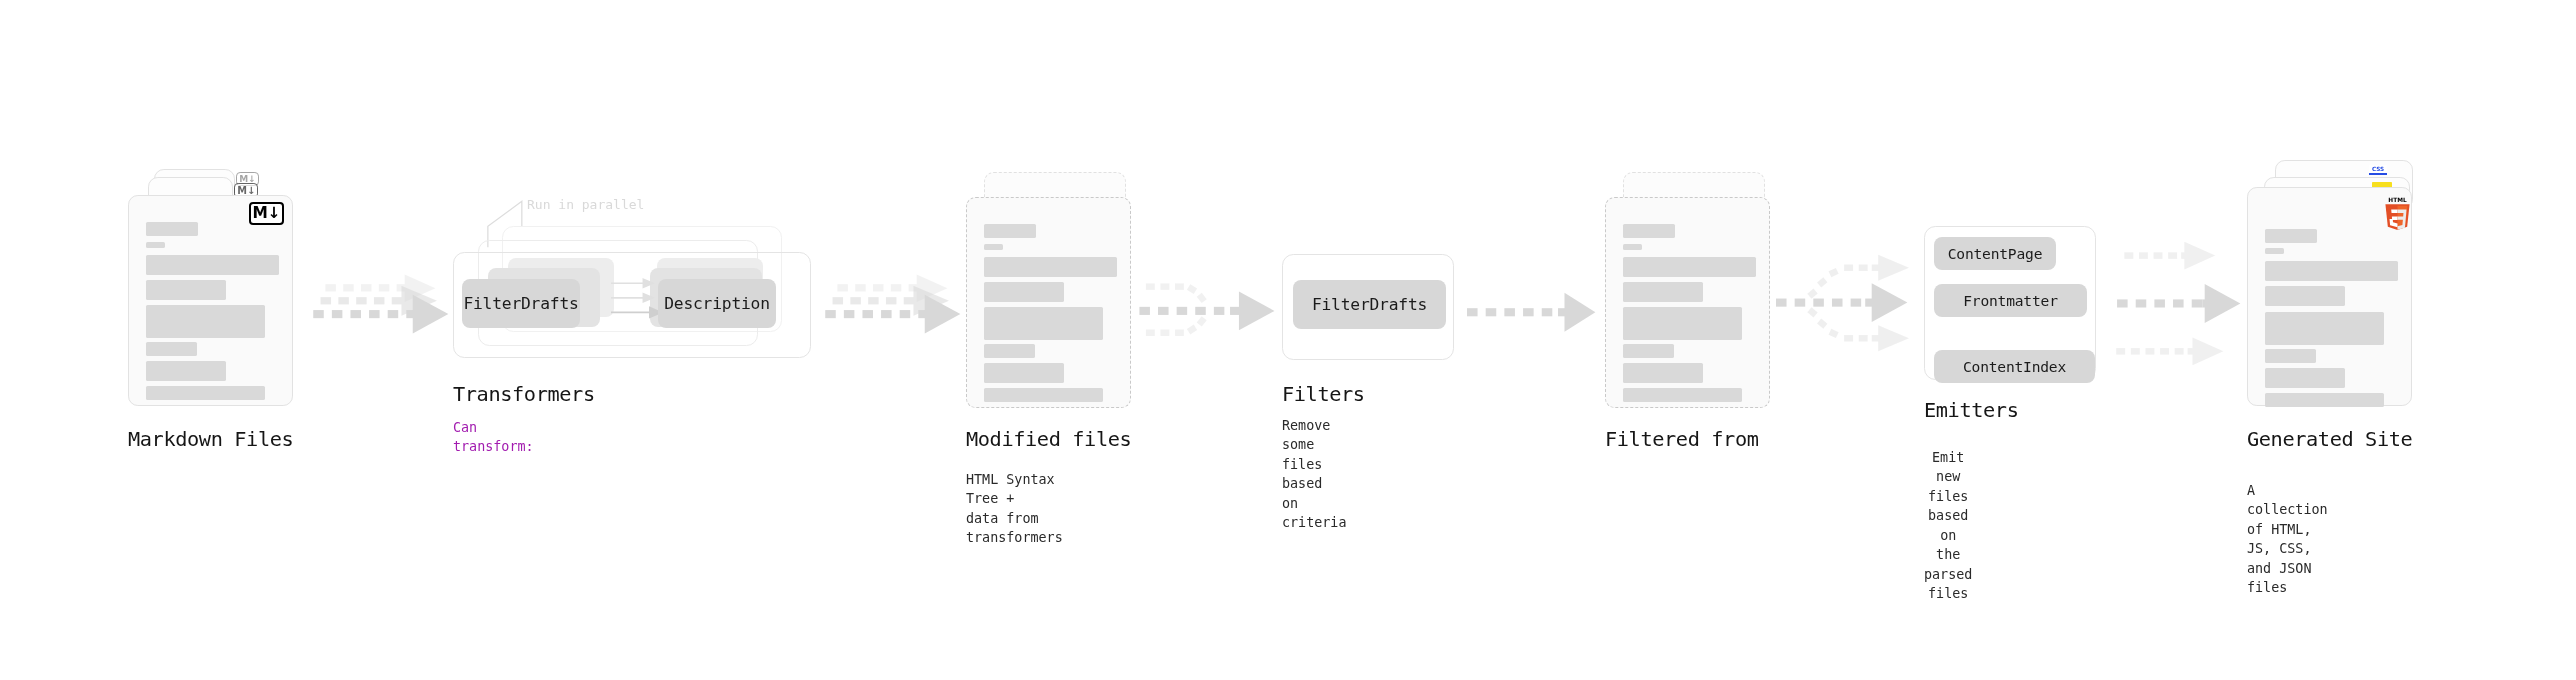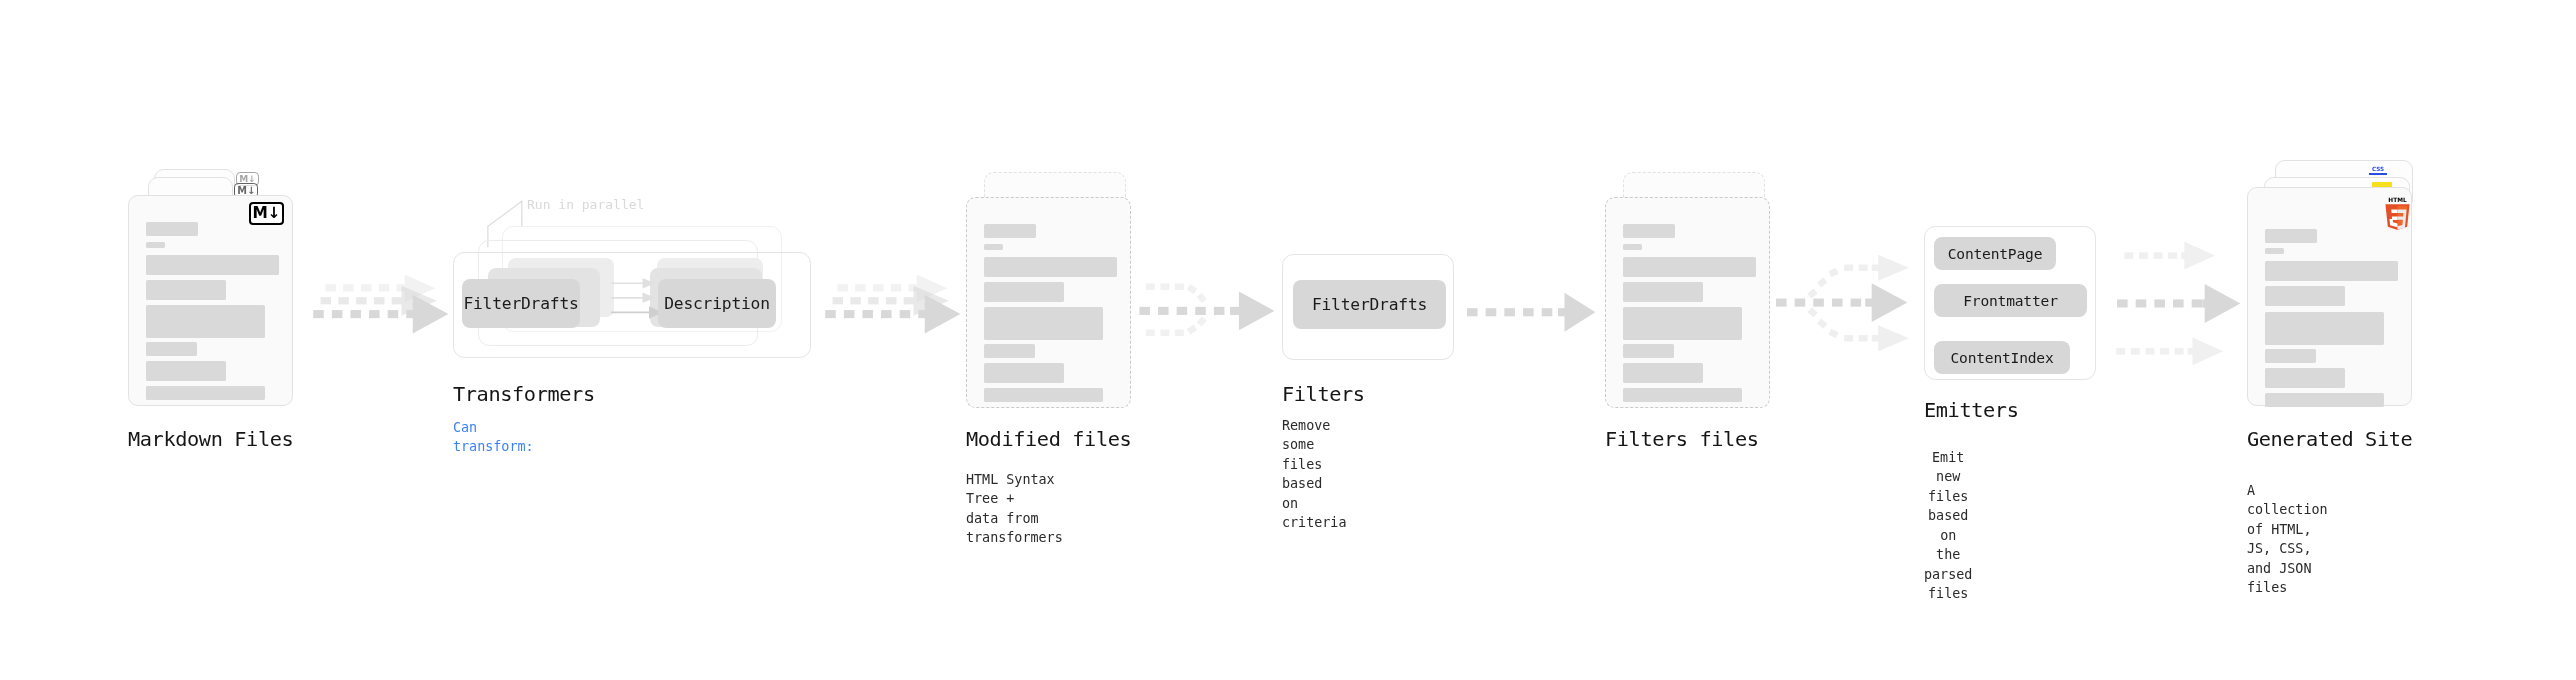--- a/index.html
+++ b/index.html
@@ -83,21 +83,21 @@
     letter-spacing: -0.4px;
     white-space: nowrap;
   }
   .stage-desc {
     position: absolute;
     font-size: 13.4px;
     line-height: 1.45;
     color: #2a2a2a;
     white-space: pre-line;
   }
-  .bullet-list { position: absolute; font-size: 13.4px; line-height: 1.45; color: #3b82f6; }
+  .bullet-list { position: absolute; font-size: 13.4px; line-height: 1.45; color: #a21caf; }
   .bullet-list .lead { display:block; }
   .bullet-list ul { list-style: none; margin-left: 8.1px; }
   .bullet-list li::before { content: "\2022"; margin-right: 5.7px; }
 
   .parallel-label {
     position: absolute;
     font-size: 13px;
     color: #d9d9d9;
     white-space: nowrap;
   }
@@ -323,21 +323,21 @@
         <div class="skel" style="left:17px;top:26px;width:52px;height:14px;"></div>
         <div class="skel" style="left:17px;top:46px;width:18.7px;height:5.7px;"></div>
         <div class="skel" style="left:17px;top:59px;width:133px;height:20.3px;"></div>
         <div class="skel" style="left:17px;top:84px;width:80px;height:20.3px;"></div>
         <div class="skel" style="left:17px;top:109px;width:119px;height:32.5px;"></div>
         <div class="skel" style="left:17px;top:146px;width:51px;height:14px;"></div>
         <div class="skel" style="left:17px;top:165px;width:80px;height:20.3px;"></div>
         <div class="skel" style="left:17px;top:190px;width:119px;height:14px;"></div>
       </div>
     </div>
-    <div class="stage-title" style="left:1605px;top:427px;">Filters files</div>
+    <div class="stage-title" style="left:1605px;top:427px;">Filtered from</div>
   </div>
 
   <div class="arrow" style="left:1776px;top:232px;">
     <svg width="146" height="142" viewBox="0 0 180 175">
       <g fill="#d8d8d8">
 
         <g opacity="0.40">
           <rect x="40" y="72" width="10" height="8" transform="rotate(-40 45 76)"></rect>
           <rect x="52" y="58" width="10" height="8" transform="rotate(-40 57 62)"></rect>
           <rect x="66" y="46" width="10" height="8" transform="rotate(-25 71 50)"></rect>
@@ -367,21 +367,21 @@
           <path d="M118 63 L162 87 L118 111 Z"></path>
         </g>
       </g>
     </svg>
   </div>
 
   <div class="stage-col" style="left:0;top:0;">
     <div class="group-box" style="left:1924px;top:226px;width:172px;height:154px;"></div>
     <div class="chip" style="left:1934px;top:237px;width:122px;height:32.5px;font-size:14.6px;">ContentPage</div>
     <div class="chip" style="left:1934px;top:284px;width:153px;height:32.5px;font-size:14.6px;">Frontmatter</div>
-    <div class="chip" style="left:1934px;top:341px;width:136px;height:32.5px;font-size:14.6px;">ContentIndex</div>
+    <div class="chip" style="left:1934px;top:350px;width:161px;height:32.5px;font-size:14.6px;">ContentIndex</div>
     <div class="stage-title" style="left:1924px;top:398px;">Emitters</div>
     <div class="stage-desc" style="left:1924px;top:448px;text-align:center;">Emit new files based on
 the parsed files</div>
   </div>
 
   <div class="arrow" style="left:2113px;top:228px;">
     <svg width="142" height="142" viewBox="0 0 175 175">
       <g fill="#d8d8d8">
         <g opacity="0.38">
           <rect x="14" y="30" width="11" height="8"></rect>

